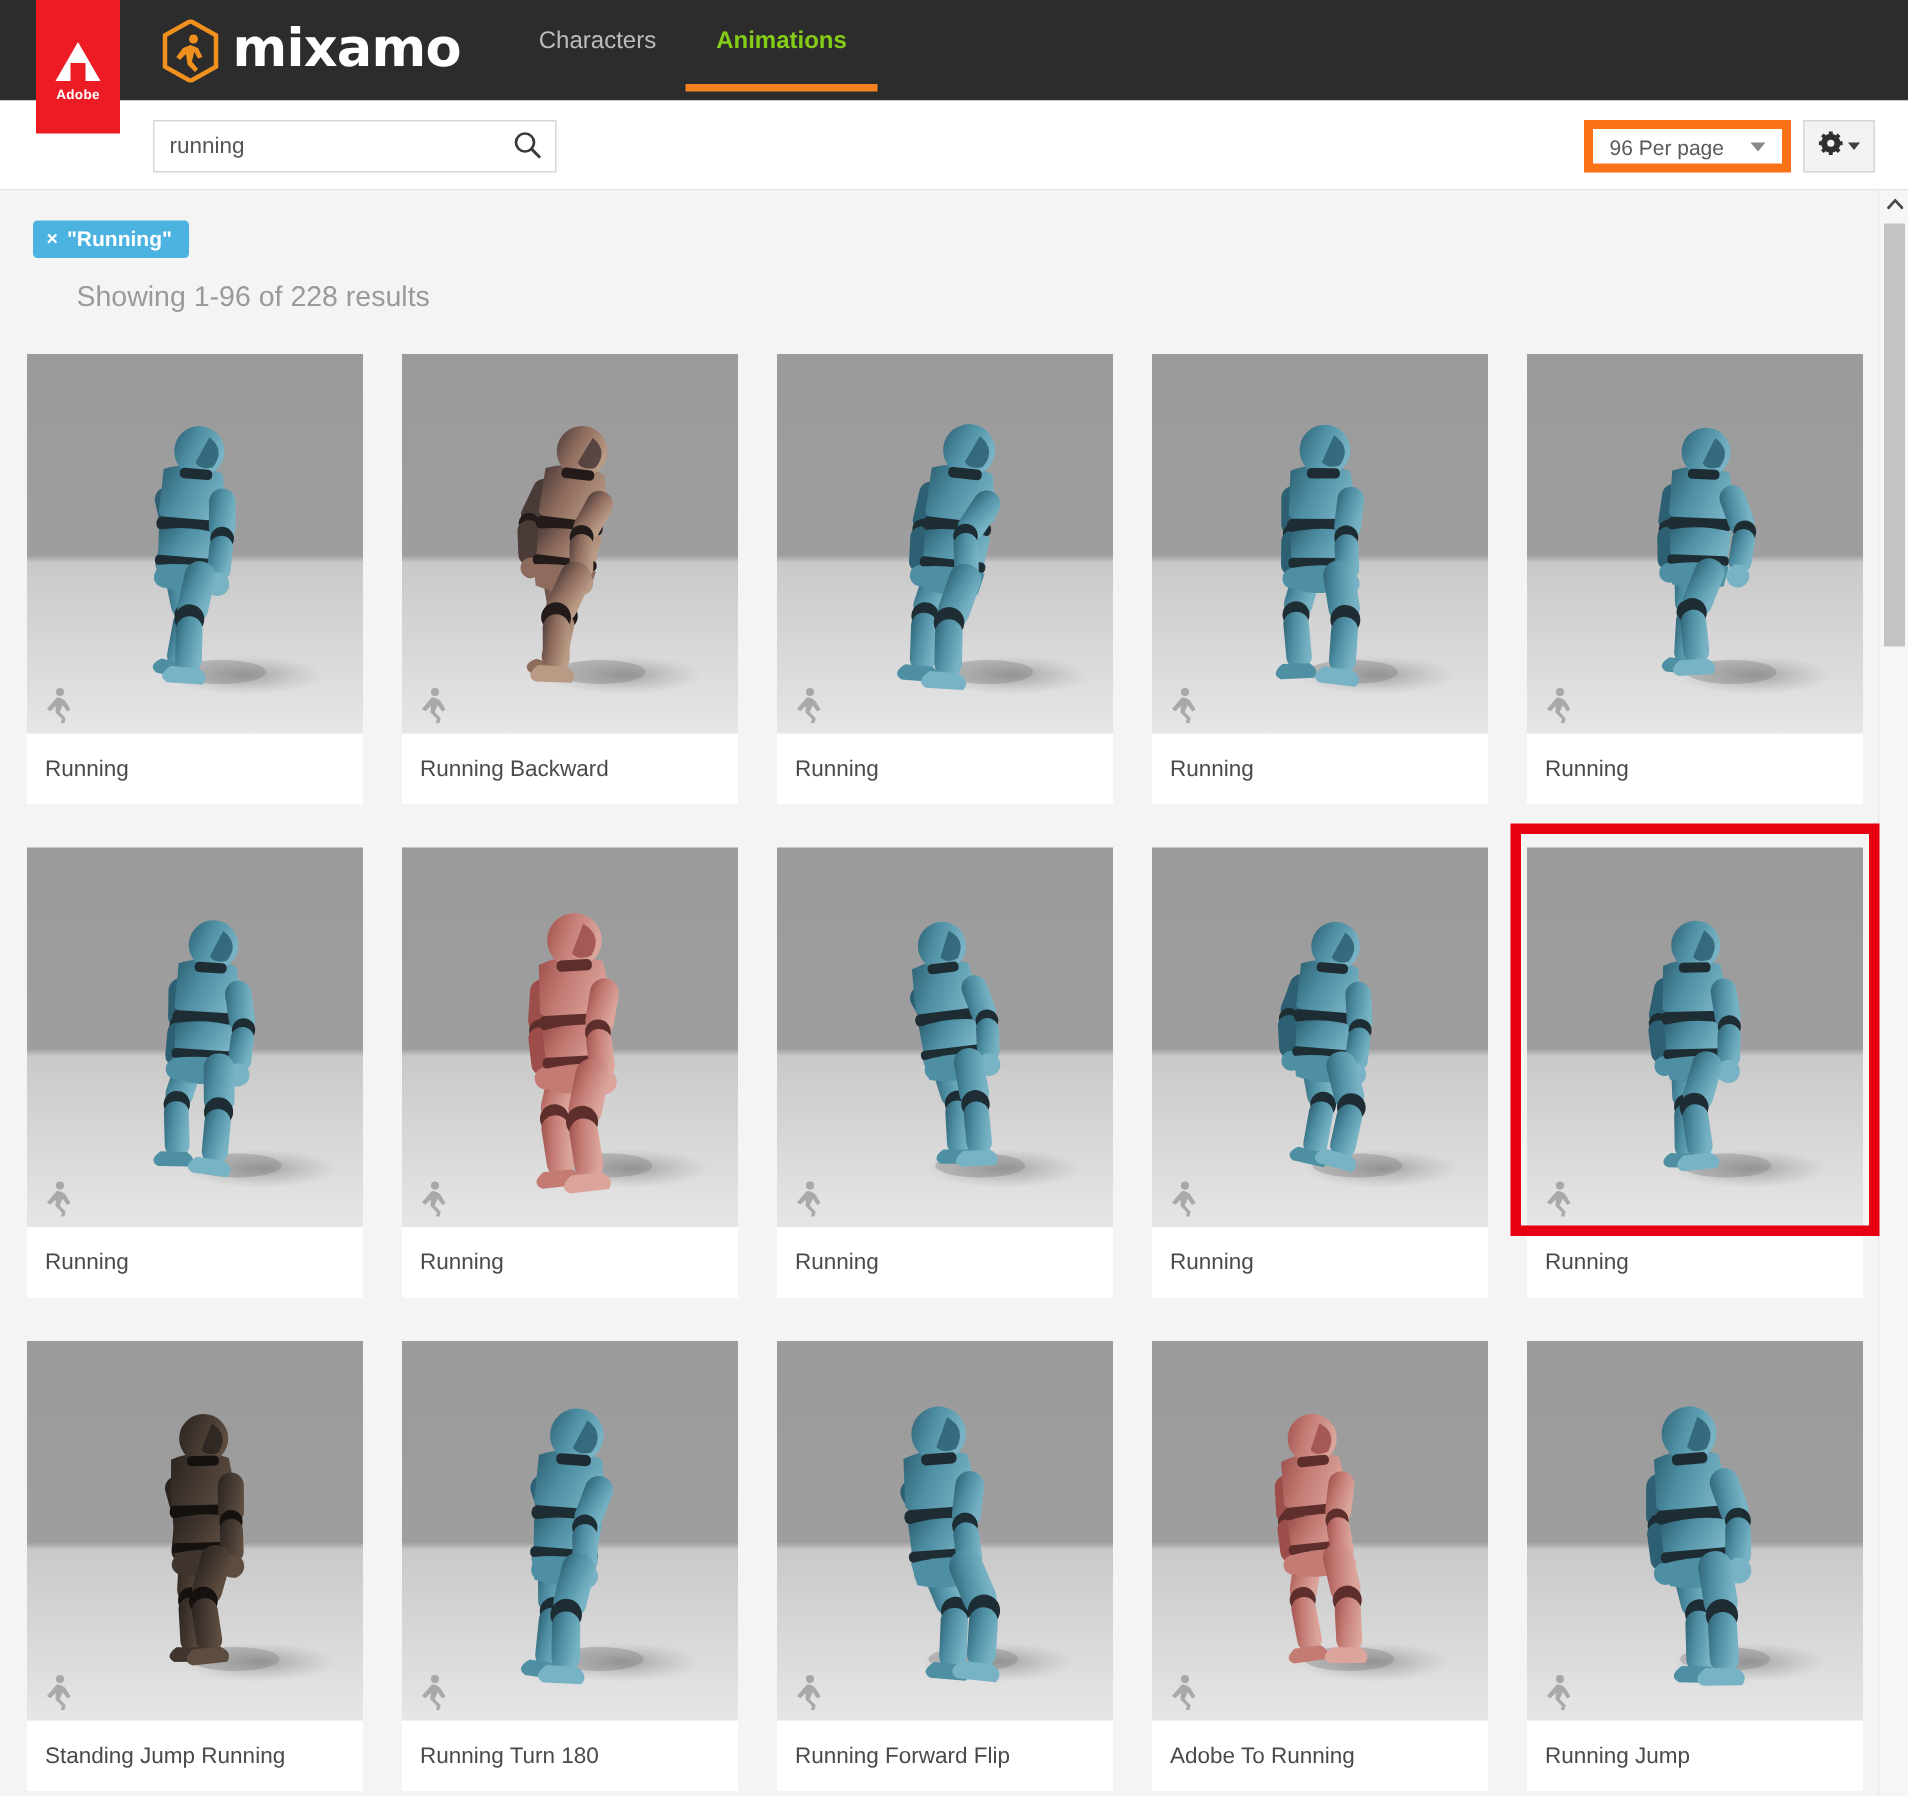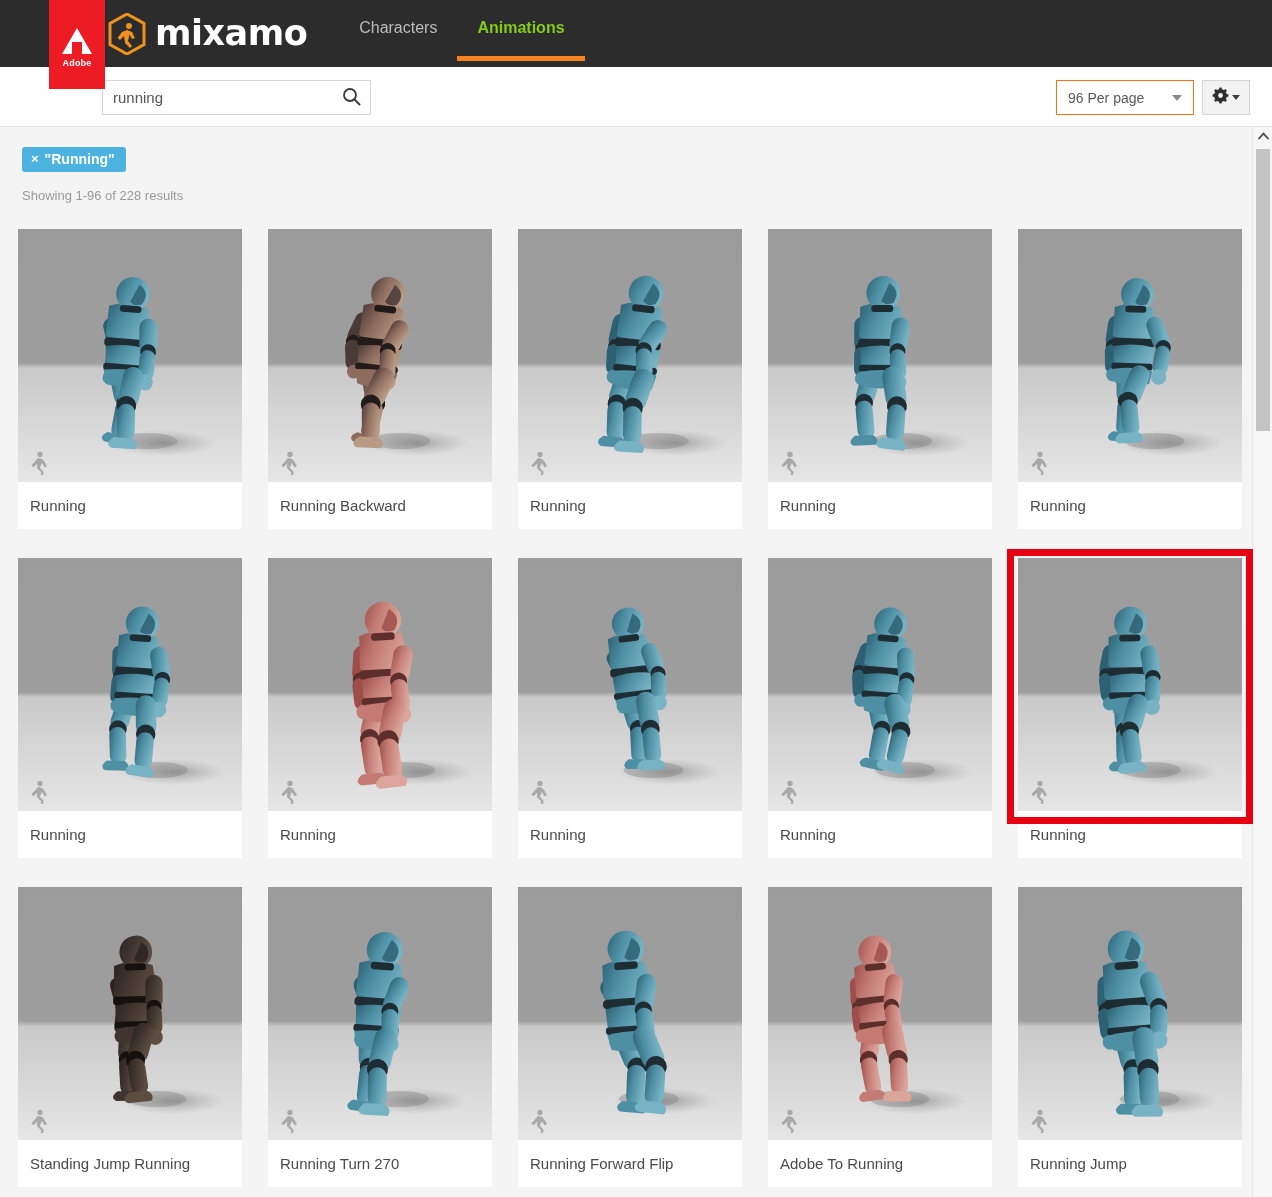--- a/index.html
+++ b/index.html
@@ -29,21 +29,20 @@
     top: 0;
     width: 56px;
     height: 89px;
     background: #ed1c24;
     display: flex;
     flex-direction: column;
     align-items: center;
     justify-content: center;
     z-index: 30;
     padding-top: 6px;
-    margin-left: 25px;
   }
   .adobe-logo .a-mark {
     width: 0; height: 0;
     border-left: 15px solid transparent;
     border-right: 15px solid transparent;
     border-bottom: 26px solid #ffffff;
     position: relative;
   }
   .adobe-logo .a-mark::after {
     content: "";
@@ -156,21 +155,21 @@
     position: absolute;
     right: 22px;
     top: 13px;
     display: flex;
     align-items: center;
     gap: 8px;
   }
   .perpage {
     width: 138px;
     height: 35px;
-    border: 1px solid #f97316;
+    border: 6px solid #f97316;
     background: #fff;
     display: flex;
     align-items: center;
     justify-content: space-between;
     padding: 0 11px;
     font-size: 14px;
     color: #5a5a5a;
     cursor: pointer;
   }
   .chevron {
@@ -220,22 +219,23 @@
     line-height: 1.15;
   }
   .chip .x {
     margin-right: 6px;
     font-size: 13px;
     font-weight: bold;
   }
 
   .results-text {
     padding: 16px 0 0 22px;
-    font-size: 13px;
+    font-size: 19px;
     color: #9a9a9a;
+    margin-left: 29px;
   }
 
   
   .grid {
     margin: 26px 0 0 18px;
     display: grid;
     grid-template-columns: repeat(5, 224px);
     column-gap: 26px;
     row-gap: 29px;
     width: 1226px;
@@ -1428,21 +1428,21 @@
     </g>
   </svg>
        <span class="run-badge">
   <svg viewBox="0 0 22 24">
     <g fill="#6d6d6d">
       <circle cx="13" cy="3.4" r="2.7"></circle>
       <path d="M11 7 q4 0 6 3 l3 5 -2.2 1.4 -3-4.3 -2 4.6 4 4.2 -1 3.6 -2.2 -0.4 0.7 -2.7 -4.3 -4.4 0.2 -4.4 -3.6 3.6 -2.3 -1.6 4.5 -5.2 z"></path>
     </g>
   </svg></span>
      </div>
-     <div class="card-label">Running Turn 270</div>
+     <div class="card-label">Running Turn 180</div>
       </div>
       <div class="card">
         <div class="card-thumb">
 
   <svg class="figure" viewBox="0 0 224 253" preserveAspectRatio="none">
     <defs>
       <linearGradient id="bg13" x1="0" y1="0" x2="0" y2="1">
         <stop offset="0%" stop-color="#9b9b9b"></stop>
         <stop offset="53%" stop-color="#9e9e9e"></stop>
         <stop offset="55%" stop-color="#c9c9c9"></stop>

